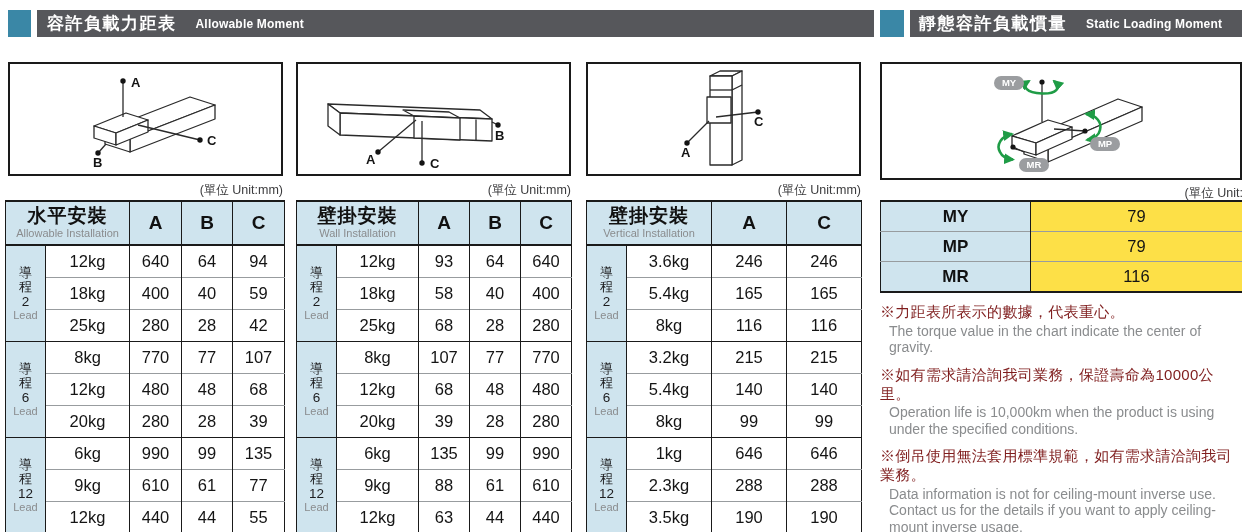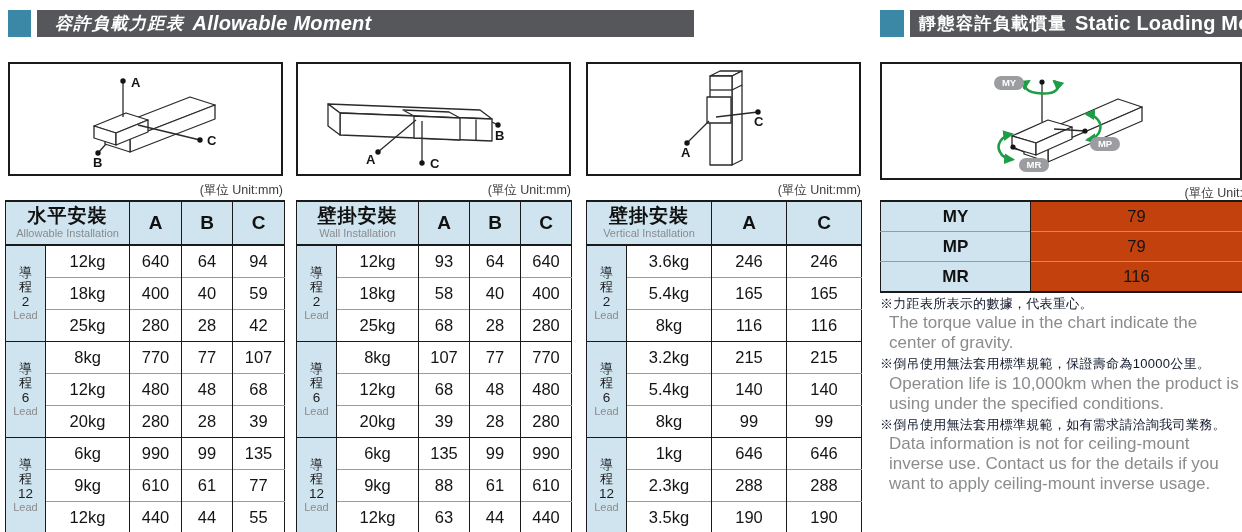--- a/index.html
+++ b/index.html
@@ -4,24 +4,24 @@
 <style>
   html,body { margin:0; padding:0; background:#fff; }
   body { width:1242px; height:532px; position:relative; font-family:"Liberation Sans", sans-serif; overflow:hidden; }
 
   
   .accent { position:absolute; top:10px; height:27px; background:#3a87a6; }
   #accent-left { left:8px; width:23px; }
   #accent-right { left:880px; width:24px; }
   .hdr-bar { position:absolute; top:10px; height:27px; background:#56575b; color:#fff;
              display:flex; align-items:center; box-sizing:border-box; }
-  #hdr-bar-left { left:37px; width:657px; padding-left:18px;font-style:italic; }
+  #hdr-bar-left { left:37px; width:837px; padding-left:10px; }
   #hdr-bar-right { left:910px; width:400px; padding-left:9px; }
   .hdr-zh { font-size:17px; font-weight:bold; letter-spacing:1.5px; }
-  .hdr-en { font-size:20px; font-weight:bold; margin-left:8px; letter-spacing:0.2px; }
+  .hdr-en { font-size:12px; font-weight:bold; margin-left:19px; letter-spacing:0.2px; }
 
   
   .dia { position:absolute; top:62px; background:#fff; border:2px solid #1a1a1a; box-sizing:border-box; }
   #dia1 { left:8px;   width:275px; height:114px; }
   #dia2 { left:296px; width:275px; height:114px; }
   #dia3 { left:586px; width:275px; height:114px; }
   #dia4 { left:880px; width:362px; height:118px; }
   .dia svg { display:block; width:100%; height:100%; }
 
   
@@ -50,27 +50,27 @@
   table.moment tbody tr + tr td { border-top:1px solid #989c9f; }
   table.moment tbody + tbody tr:first-child td { border-top:1.8px solid #1a1a1a; }
   .lead-zh  { display:block; font-size:13px;   line-height:1.08; color:#1d1d1f; }
   .lead-num { display:block; font-size:13.5px; line-height:1.12; color:#1d1d1f; }
   .lead-en  { display:block; font-size:11px;   line-height:1.0;  color:#8a8c8e; }
 
   
   #static-table { position:absolute; left:880px; top:200px; width:362px; border-collapse:collapse; table-layout:fixed;
                   border:1px solid #1a1a1a; border-top:2.5px solid #1a1a1a; border-bottom:2.5px solid #1a1a1a; }
   #static-table th { background:#cfe4ee; font-size:17px; font-weight:bold; color:#111; height:29px; text-align:center; padding:0; }
-  #static-table td { background:#c2410c; font-size:16.5px; color:#141414; text-align:center; border-left:1.5px solid #1a1a1a; padding:0; }
+  #static-table td { background:#fde047; font-size:16.5px; color:#141414; text-align:center; border-left:1.5px solid #1a1a1a; padding:0; }
   #static-table tr + tr th, #static-table tr + tr td { border-top:1px solid #989c9f; }
 
   
   #notes { position:absolute; left:880px; top:293px; width:362px; }
-  .note-zh { color:#0f172a; font-size:13px; line-height:1.25; margin-top:3px; letter-spacing:0.3px; }
-  .note-en { color:#8a8c8e; font-size:17px; line-height:1.18; margin:1px 0 2px 9px; }
+  .note-zh { color:#7f1d1d; font-size:15px; line-height:1.25; margin-top:10px; letter-spacing:0.3px; }
+  .note-en { color:#8a8c8e; font-size:14px; line-height:1.18; margin:1px 0 2px 9px; }
 
   
   .face { fill:#fff; stroke:#2a2a2a; stroke-width:1.3; stroke-linejoin:round; }
   .ln   { fill:none; stroke:#2a2a2a; stroke-width:1.3; }
   .dot  { fill:#141414; stroke:none; }
   .ptlabel { font-family:"Liberation Sans",sans-serif; font-size:13px; font-weight:bold; fill:#141414; }
   .marc { fill:none; stroke:#1f9c46; stroke-width:2.6; }
   .badge { fill:#9b9da0; stroke:none; }
   .badge-txt { font-family:"Liberation Sans",sans-serif; font-size:9.5px; font-weight:bold; fill:#fff; text-anchor:middle; }
 </style>
@@ -513,20 +513,20 @@
       </tr>
     </tbody>
 </table>
 
 <div id="notes">
     <div class="note">
       <div class="note-zh">※力距表所表示的數據，代表重心。</div>
       <div class="note-en">The torque value in the chart indicate the center of gravity.</div>
     </div>
     <div class="note">
-      <div class="note-zh">※倒吊使用無法套用標準規範，保證壽命為10000公里。</div>
+      <div class="note-zh">※如有需求請洽詢我司業務，保證壽命為10000公里。</div>
       <div class="note-en">Operation life is 10,000km when the product is using under the specified conditions.</div>
     </div>
     <div class="note">
       <div class="note-zh">※倒吊使用無法套用標準規範，如有需求請洽詢我司業務。</div>
       <div class="note-en">Data information is not for ceiling-mount inverse use. Contact us for the details if you want to apply ceiling-mount inverse usage.</div>
     </div>
   </div>
 
 </body></html>

